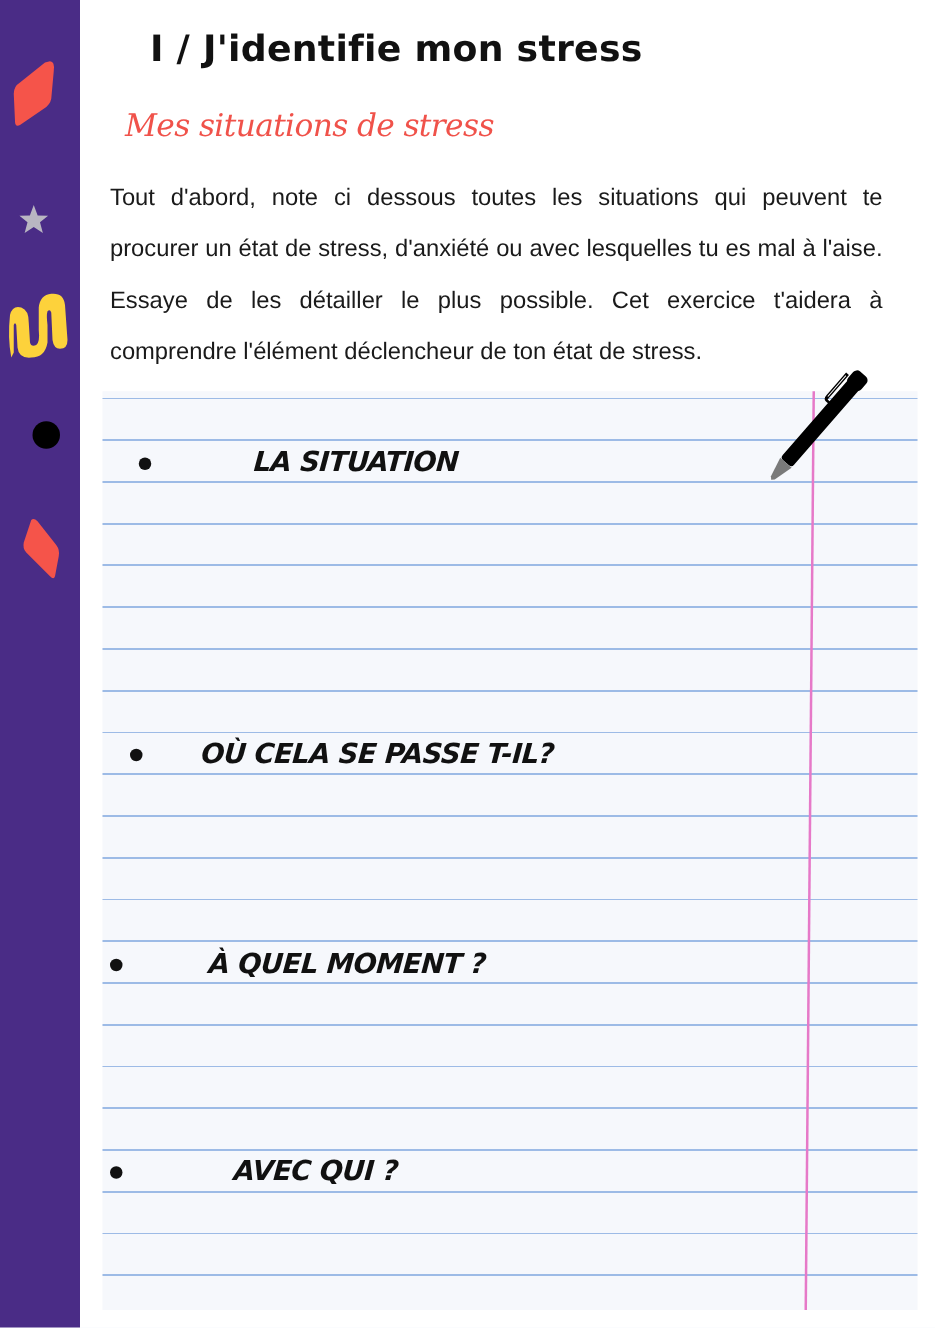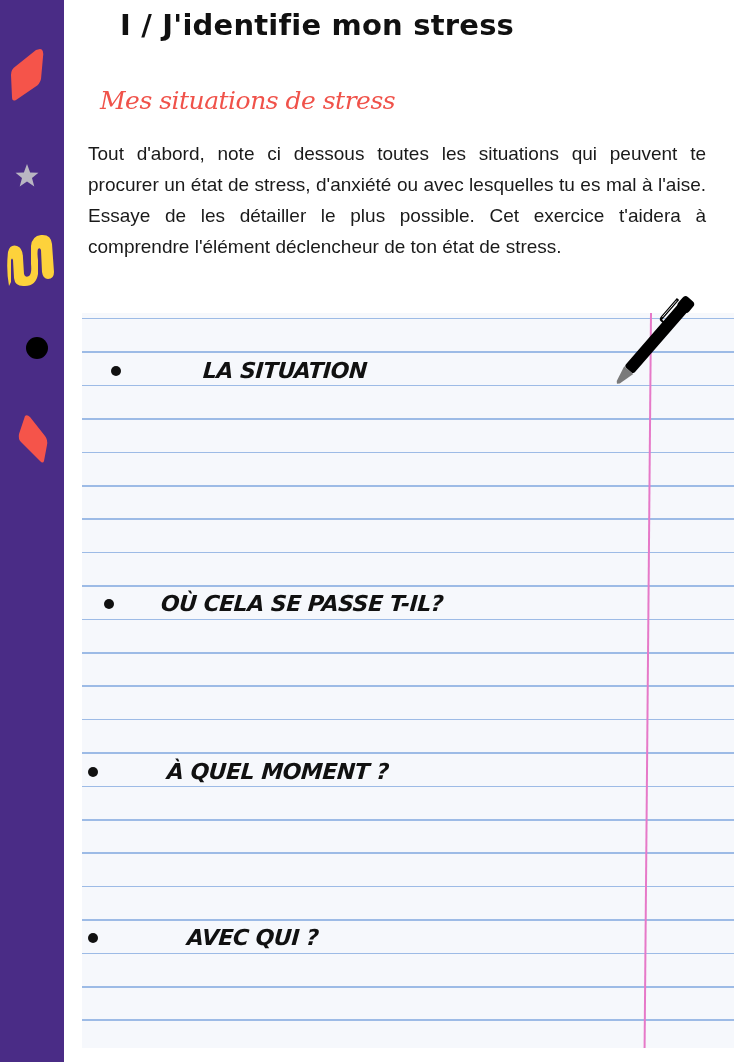--- a/index.html
+++ b/index.html
@@ -1,21 +1,21 @@
 <!DOCTYPE html>
 <html><head>
 <meta charset="utf-8">
 <style>
   html, body { margin:0; padding:0; }
   body { width:748px; height:1062px; position:relative; background:#ffffff; overflow:hidden; font-family:"Liberation Sans", sans-serif; }
   .sidebar { position:absolute; left:0; top:0; width:64px; height:1062px; background:#4a2c86; }
   .deco { position:absolute; }
-  .title { position:absolute; left:120px; top:8px; font-family:"DejaVu Sans", sans-serif; font-weight:bold; font-size:29px; color:#111; letter-spacing:0.2px; white-space:nowrap;text-align:center; }
+  .title { position:absolute; left:120px; top:22px; font-family:"DejaVu Sans", sans-serif; font-weight:bold; font-size:29px; color:#111; letter-spacing:0.2px; white-space:nowrap;text-align:center; }
   .subtitle { position:absolute; left:100px; top:86px; font-family:"DejaVu Serif", serif; font-style:italic; font-size:25px; color:#f0524a; white-space:nowrap; letter-spacing:-0.5px; }
-  .intro { position:absolute; left:88px; top:138px; width:618px; font-family:"Liberation Sans", sans-serif; font-size:19px; line-height:31px; color:#1a1a1a; text-align:justify; margin:0; }
+  .intro { position:absolute; left:88px; top:138px; width:618px; font-family:"Liberation Sans", sans-serif; font-size:19px; line-height:41px; color:#1a1a1a; text-align:justify; margin:0; }
   .paper { position:absolute; left:82px; top:313px; width:652px; height:735px;
     background-color:#f6f8fc;
     background-image: repeating-linear-gradient(to bottom, transparent 0px, transparent 5px, #9dbbe6 5px, #9dbbe6 6.5px, transparent 6.5px, transparent 33.4px);
   }
   .margin-line { position:absolute; left:568px; top:0; width:2px; height:735px; background:#e679c8; transform:skewX(-0.5deg); transform-origin:top; }
   .item { position:absolute; display:flex; align-items:center; white-space:nowrap; }
   .bullet { width:10px; height:10px; border-radius:50%; background:#111; display:inline-block; }
   .label { font-family:"DejaVu Sans", sans-serif; font-weight:bold; font-style:italic; font-size:22px; color:#111; text-transform:uppercase; letter-spacing:-0.5px; transform:skewX(-4deg); display:inline-block; }
   .pen { position:absolute; left:600px; top:287px; }
 </style>

